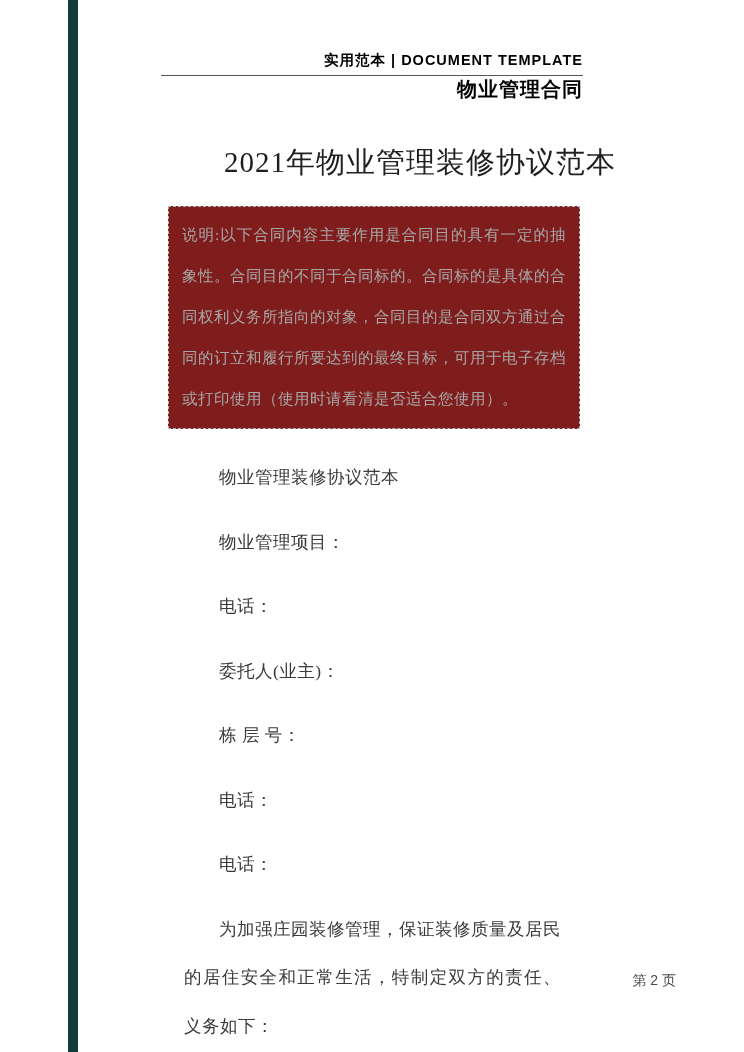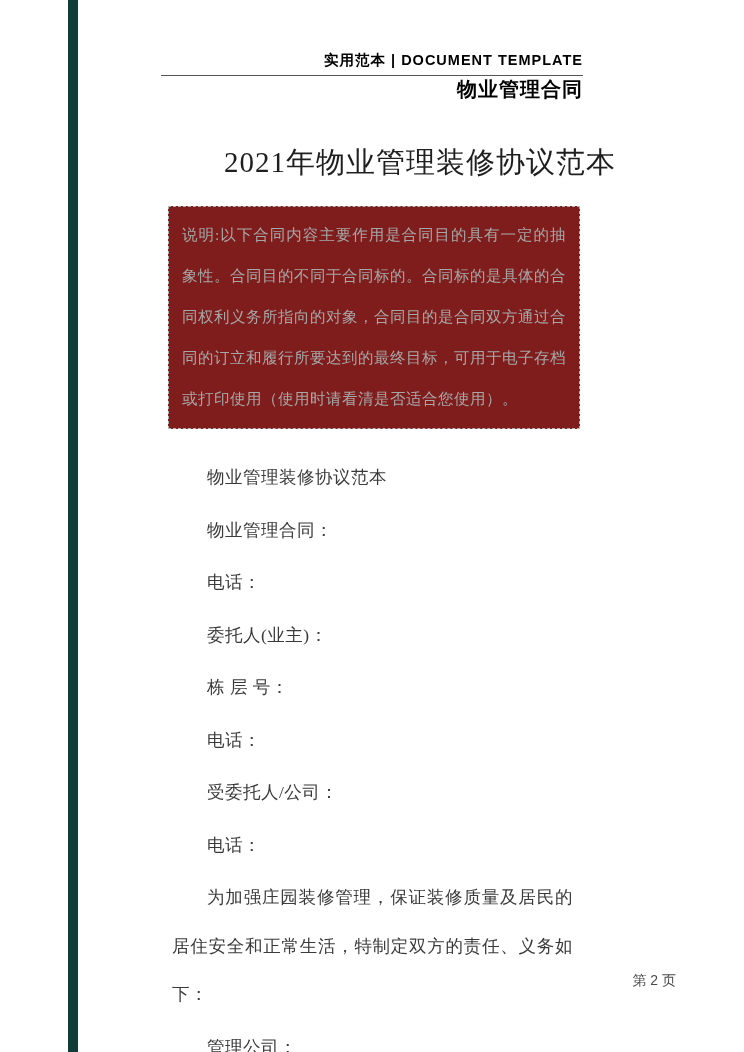--- a/index.html
+++ b/index.html
@@ -63,21 +63,21 @@
   }
   .doc-body {
     margin: 24px 99px 0 100px;
     font-size: 17.5px;
     line-height: 48.5px;
     color: #3a3a3a;
     text-align: justify;
     letter-spacing: 0.5px;
   }
   .doc-body p {
-    margin: 4px;
+    margin: 16px;
     text-indent: 2em;
   }
   .footer {
     position: absolute;
     left: 10px; right: 0;
     bottom: 62px;
     text-align: right;
     font-size: 14px;
     color: #4a4a4a;
     font-family: "Liberation Sans", "DejaVu Sans", sans-serif;
@@ -98,26 +98,25 @@
   </div>
 
   <h1 class="doc-title">2021年物业管理装修协议范本</h1>
 
   <div class="notice">
     <span>说明:以下合同内容主要作用是合同目的具有一定的抽象性。合同目的不同于合同标的。合同标的是具体的合同权利义务所指向的对象，合同目的是合同双方通过合同的订立和履行所要达到的最终目标，可用于电子存档或打印使用（使用时请看清是否适合您使用）。</span>
   </div>
 
   <div class="doc-body">
       <p>物业管理装修协议范本</p>
-      <p>物业管理合同：</p>
+      <p>物业管理项目：</p>
       <p>电话：</p>
       <p>委托人(业主)：</p>
       <p>栋 层 号：</p>
       <p>电话：</p>
-      <p>受委托人/公司：</p>
       <p>电话：</p>
       <p>为加强庄园装修管理，保证装修质量及居民的居住安全和正常生活，特制定双方的责任、义务如下：</p>
       <p>管理公司：</p>
     </div>
 
   <div class="footer">
     <span>第 2 页</span>
   </div>
 
 </div>

